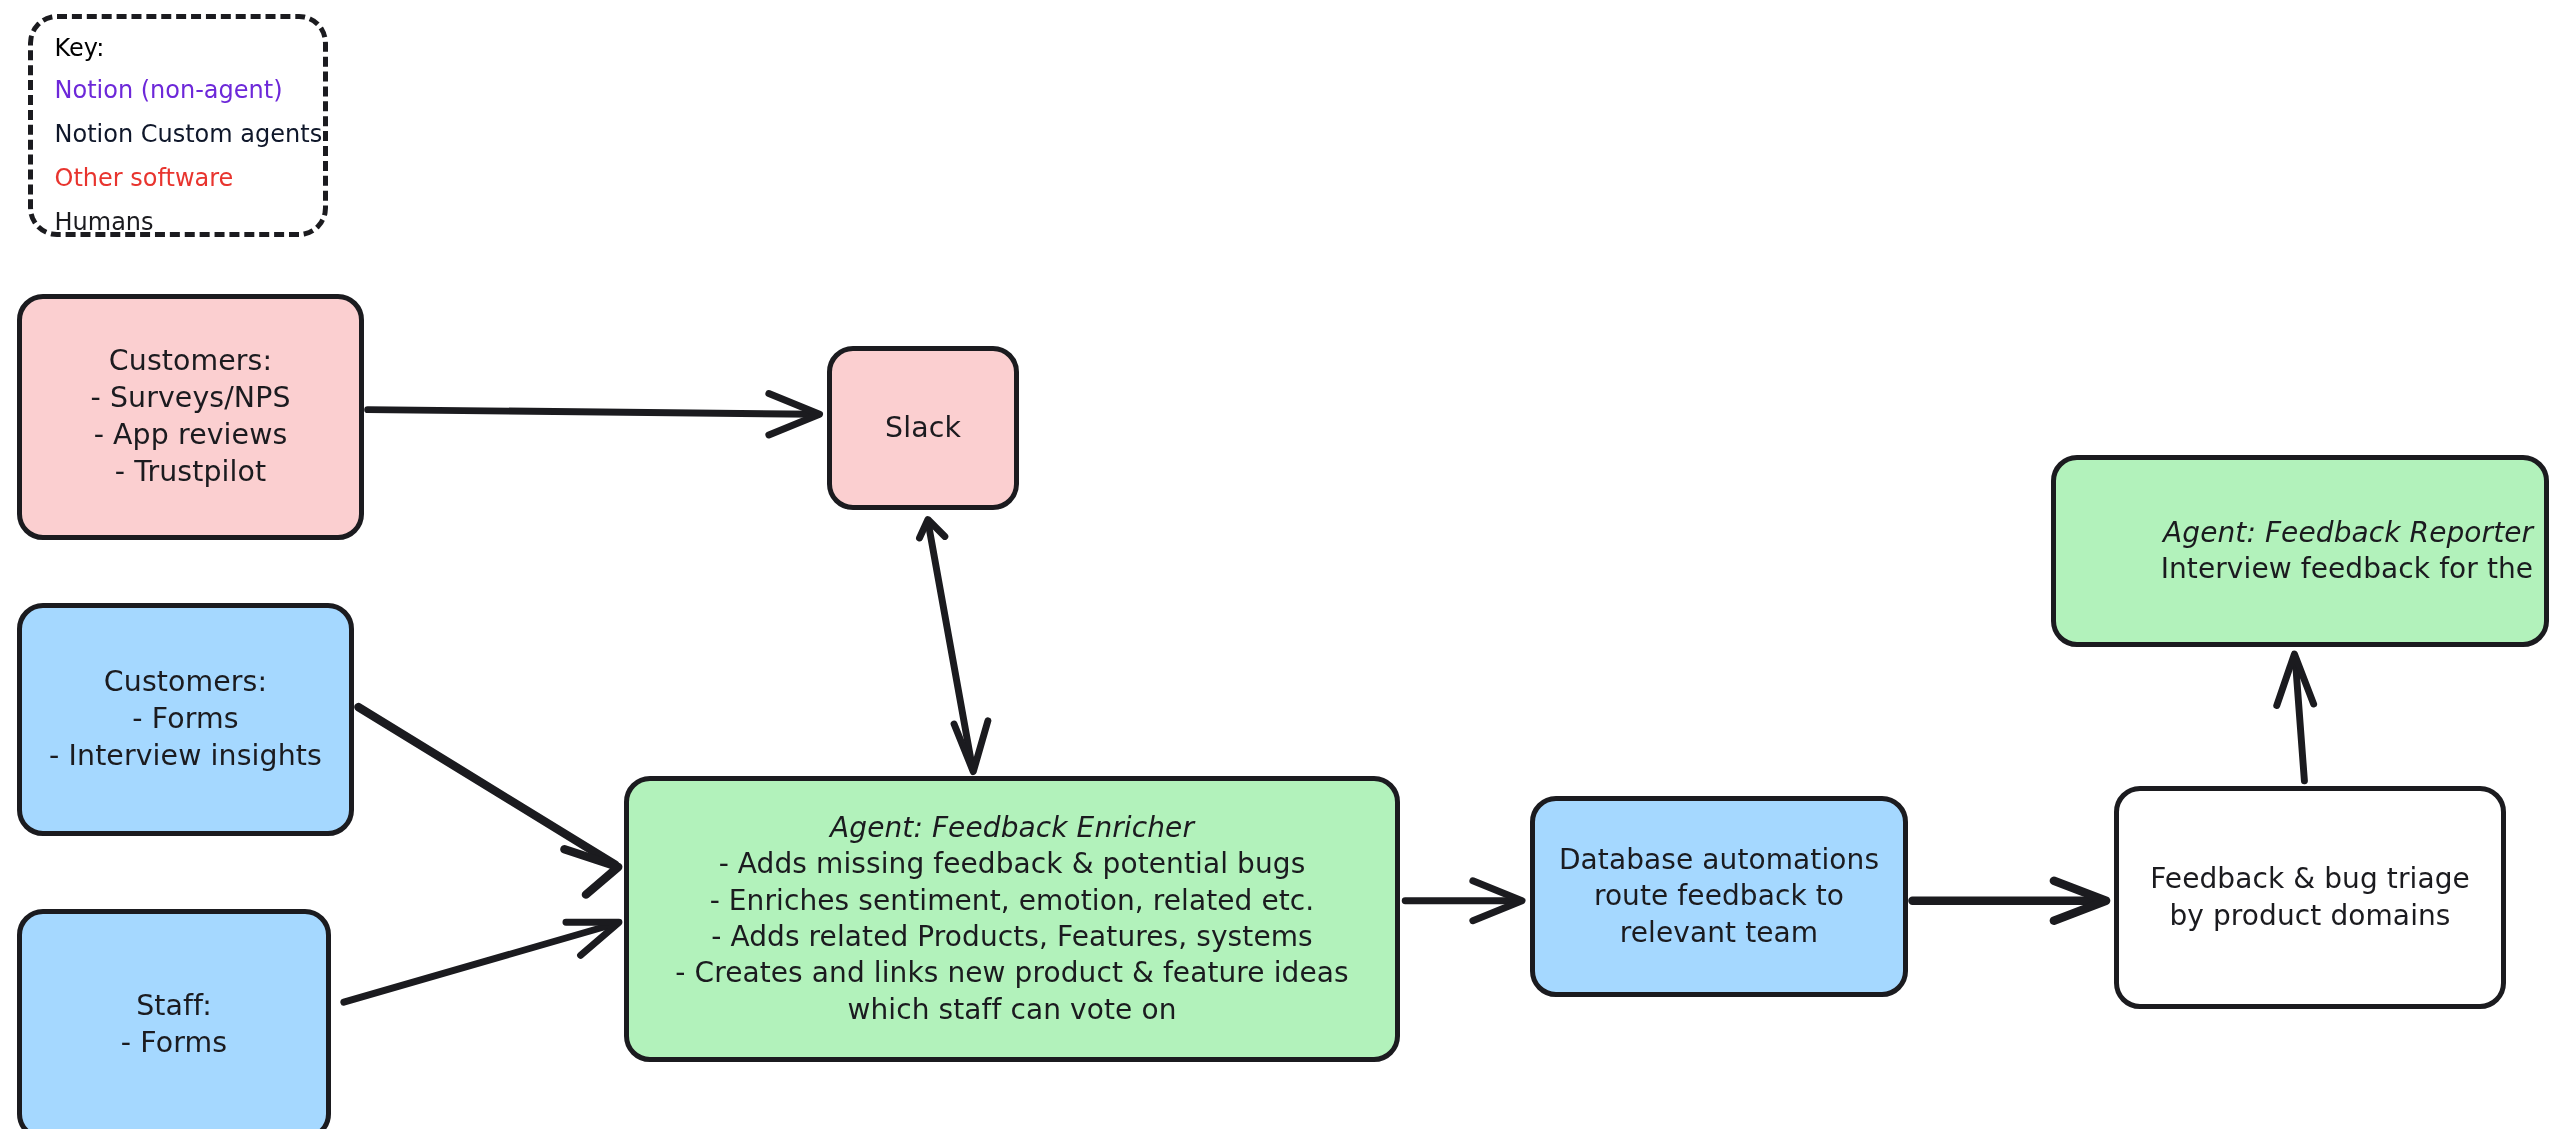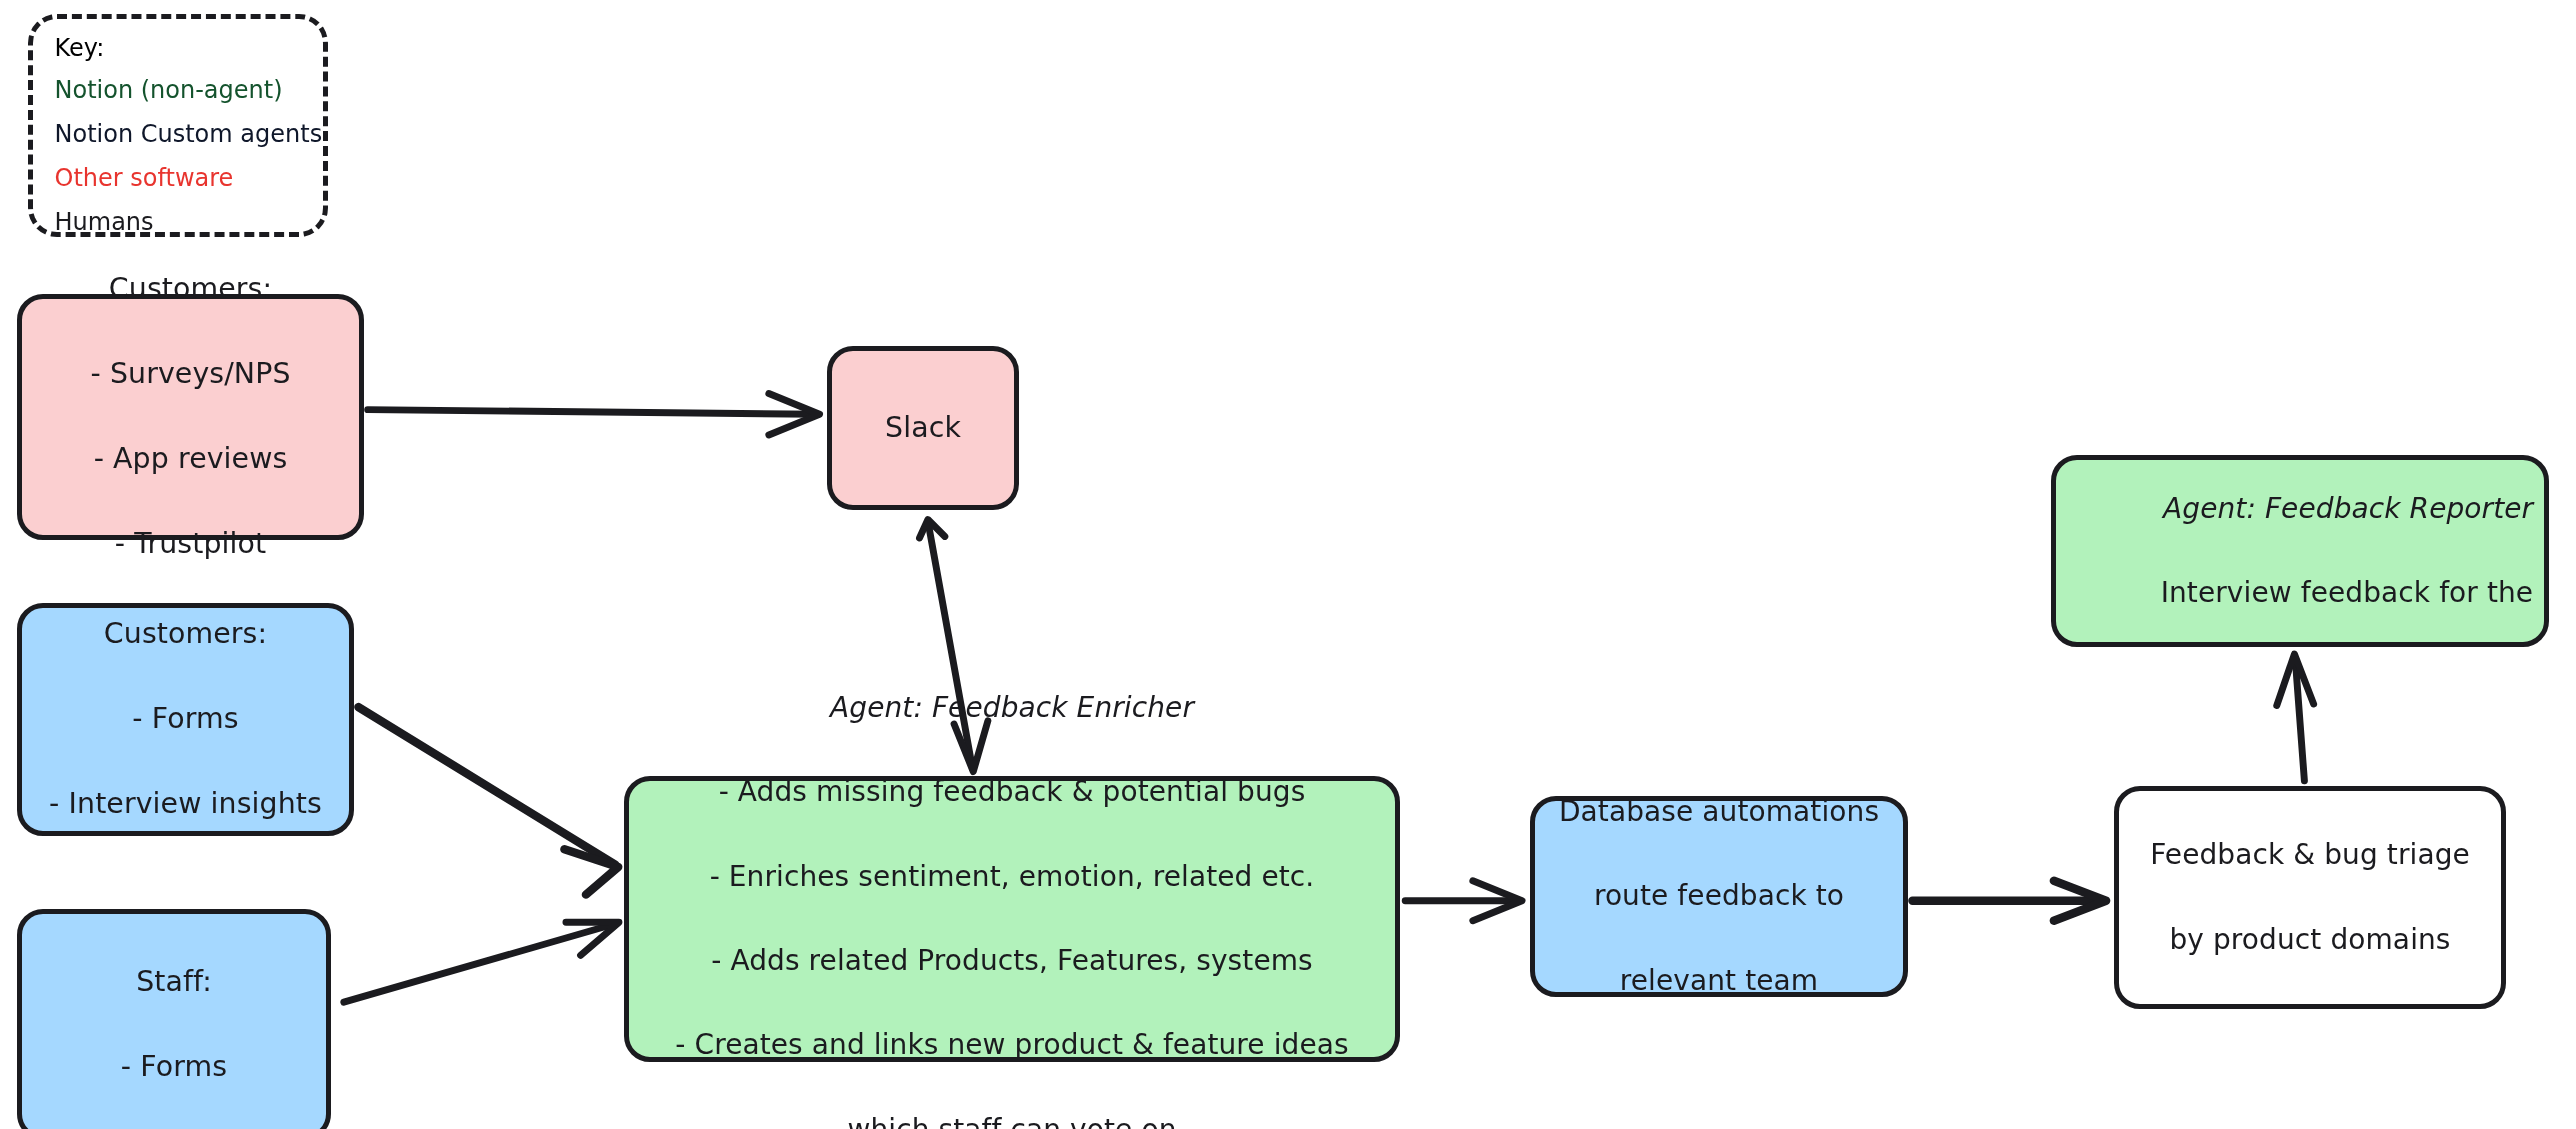--- a/index.html
+++ b/index.html
@@ -35,21 +35,20 @@
     display: flex;
     flex-direction: column;
     align-items: center;
     justify-content: center;
     text-align: center;
     color: #1b1b1f;
     font-family: "DejaVu Sans", sans-serif;
     line-height: 1.30;
     letter-spacing: 0.1px;
     padding: 4.6px 10.8px;
-    gap: 48px;
   }
   .node .line { display: block; white-space: nowrap; }
   .node .line.ital { font-style: italic; }
 
   .fill-pink  { background: #fbcfd0; }
   .fill-blue  { background: #a5d8ff; }
   .fill-green { background: #b2f2bb; }
   .fill-white { background: #ffffff; }
 
   
@@ -151,21 +150,21 @@
       <g>
         <path d="M 2998 1016 L 2986 856"></path>
         <path d="M 2962 918 L 2985 851 L 3010 916"></path>
       </g>
 
     </g>
   </svg>
 
   <div id="legend">
     <div class="leg-row">Key:</div>
-    <div class="leg-row" style="color:#14532d">Notion (non-agent)</div>
+    <div class="leg-row" style="color:#6d28d9">Notion (non-agent)</div>
     <div class="leg-row" style="color:#0f172a">Notion Custom agents</div>
     <div class="leg-row" style="color:#e8342e">Other software</div>
     <div class="leg-row" style="color:#1b1b1f">Humans</div>
   </div>
 
   <div class="node fill-pink" id="n-customers-pink">
     <span class="line">Customers:</span>
     <span class="line">- Surveys/NPS</span>
     <span class="line">- App reviews</span>
     <span class="line">- Trustpilot</span>

